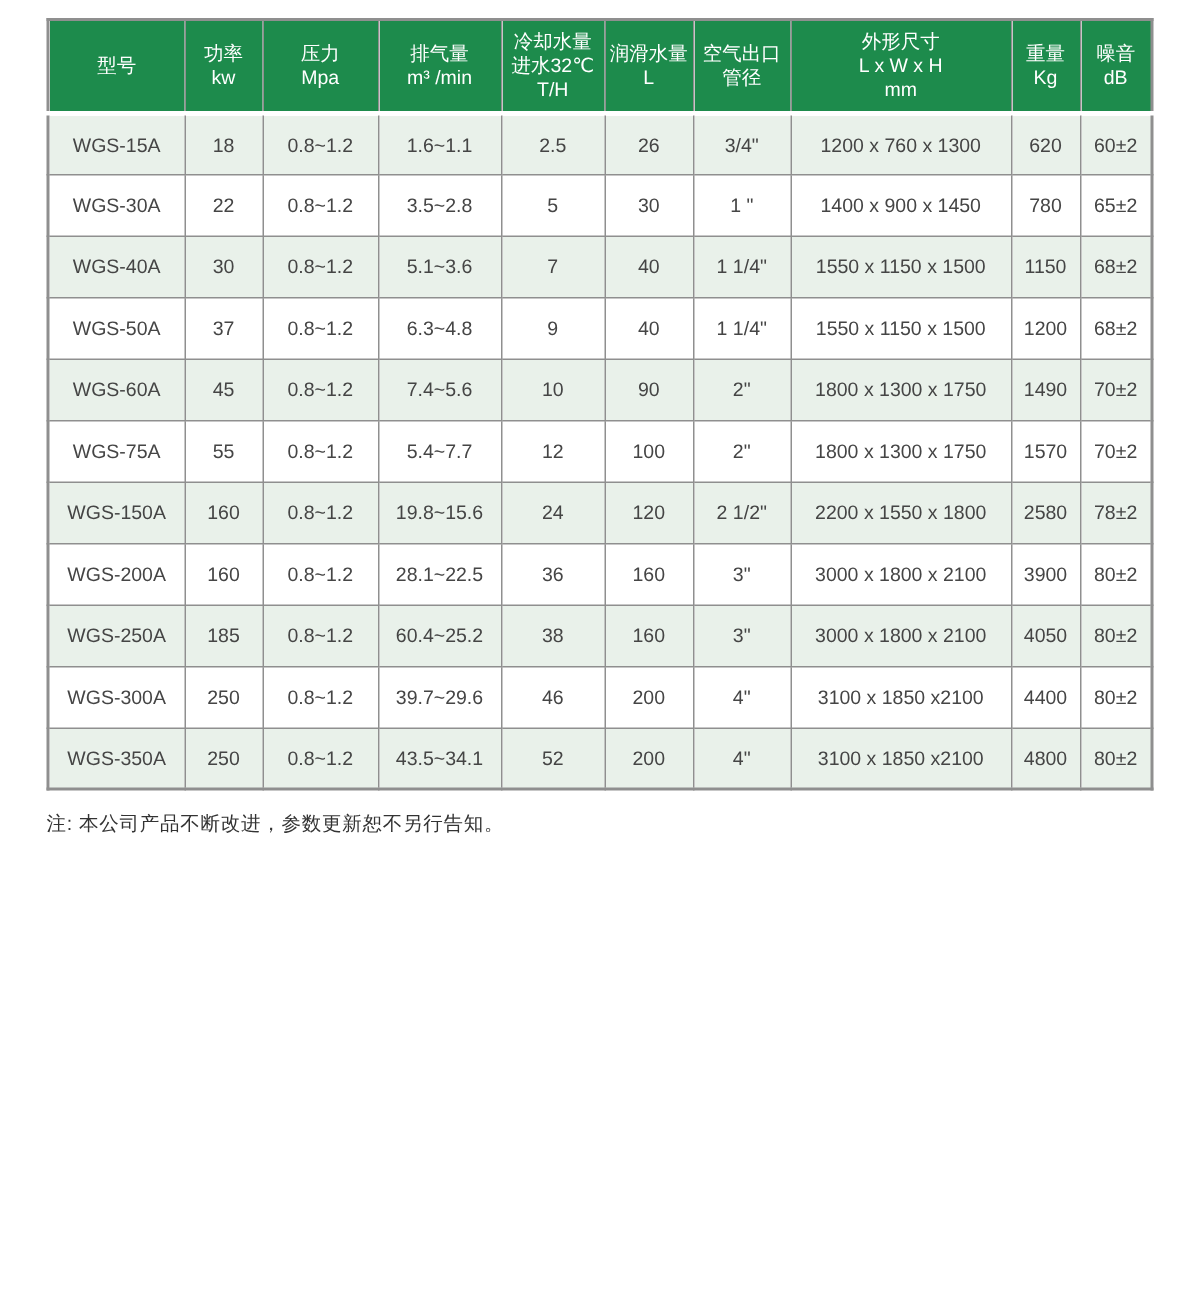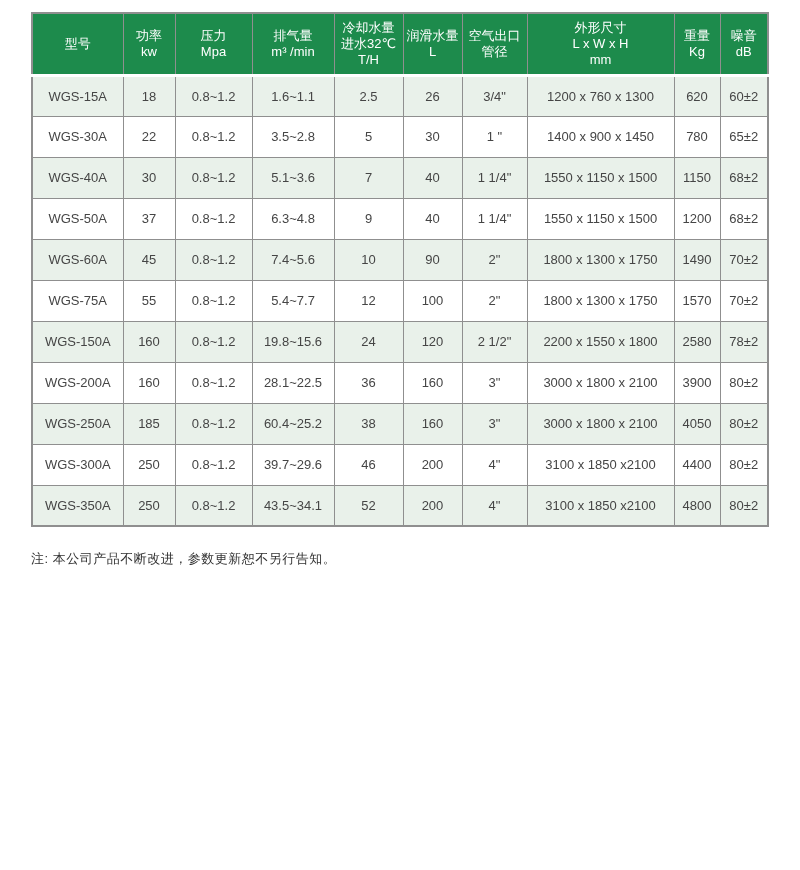--- a/index.html
+++ b/index.html
@@ -42,21 +42,21 @@
   tbody td{
     font-size:13px;
     height:41px;
     color:var(--body-text);
     background:#ffffff;
   }
   tbody tr:nth-child(odd) td{
     background:var(--row-alt-bg);
   }
   .note{
-    margin-top:23px;
+    margin-top:13px;
     font-size:13px;
     color:#333333;
     letter-spacing:0.5px;
   }
 </style>
 </head>
 <body>
 
 <div class="page">
   <table class="spec">

